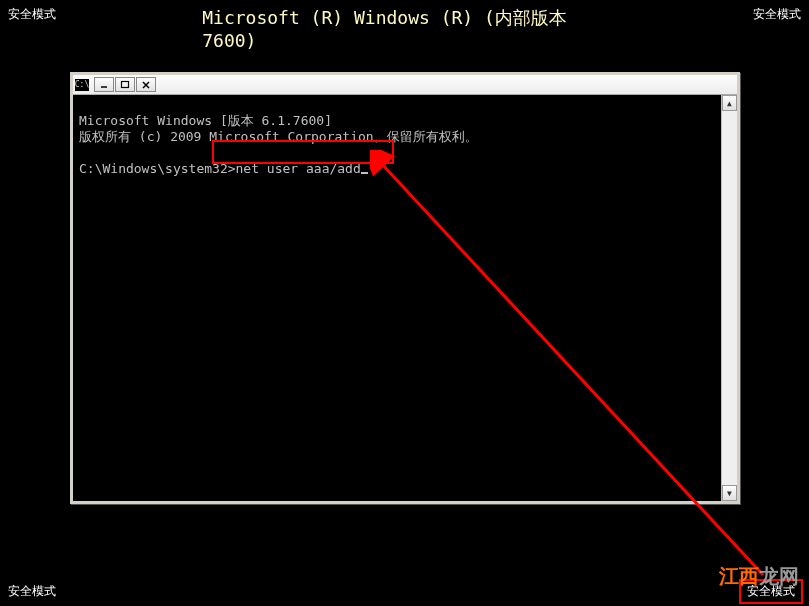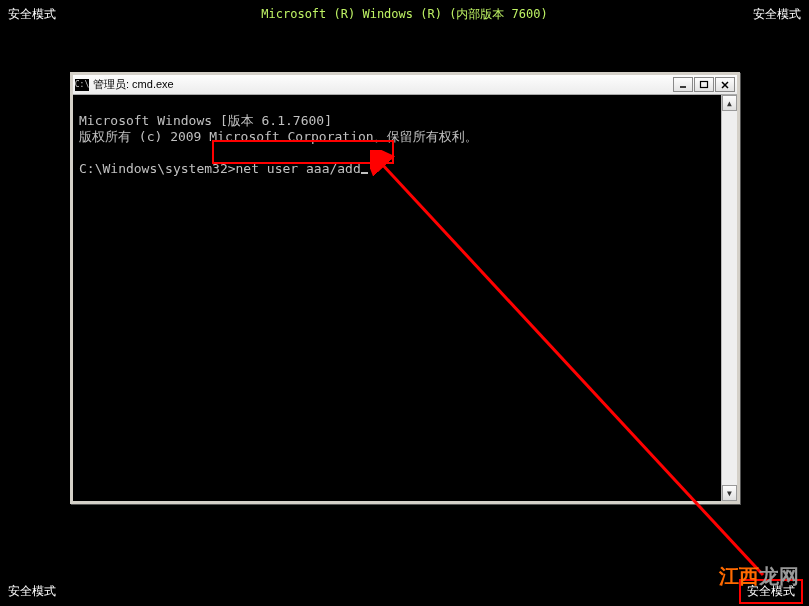--- a/index.html
+++ b/index.html
@@ -27,22 +27,22 @@
       border: 2px solid #ff0000;
       padding: 2px 6px;
       color: #fff;
       font-size: 12px;
     }
     .top-title {
       position: absolute;
       top: 6px;
       left: 50%;
       transform: translateX(-50%);
-      color: #bef264;
-      font-size: 12px;
+      color: #fef9c3;
+      font-size: 18px;
     }
     .watermark {
       position: absolute;
       bottom: 16px;
       right: 10px;
       font-size: 20px;
       font-weight: bold;
       font-family: Liberation Sans, sans-serif;
     }
     .watermark .orange { color: #ff6a00; }
@@ -152,21 +152,20 @@
 <body>
 
 <div class="corner-label tl">安全模式</div>
 <div class="corner-label tr">安全模式</div>
 <div class="corner-label bl">安全模式</div>
 <div class="top-title">Microsoft (R) Windows (R) (内部版本 7600)</div>
 
 <div class="cmd-window">
   <div class="titlebar">
     <span class="icon">C:\</span>
-    <span class="title-text">管理员: cmd.exe</span>
     <span class="win-btn">
       <svg width="10" height="10">
           <line x1="2" y1="7" x2="8" y2="7" stroke="#000" stroke-width="1.5"></line>
         </svg>
     </span>
     <span class="win-btn">
       <svg width="10" height="10">
           <rect x="1.5" y="1.5" width="7" height="6" fill="none" stroke="#000" stroke-width="1.2"></rect>
         </svg>
     </span>

